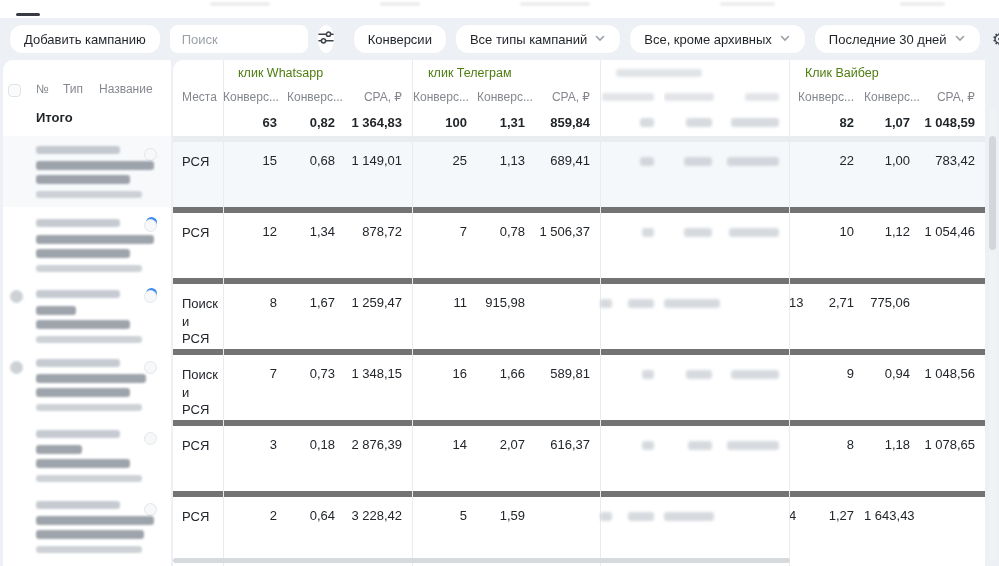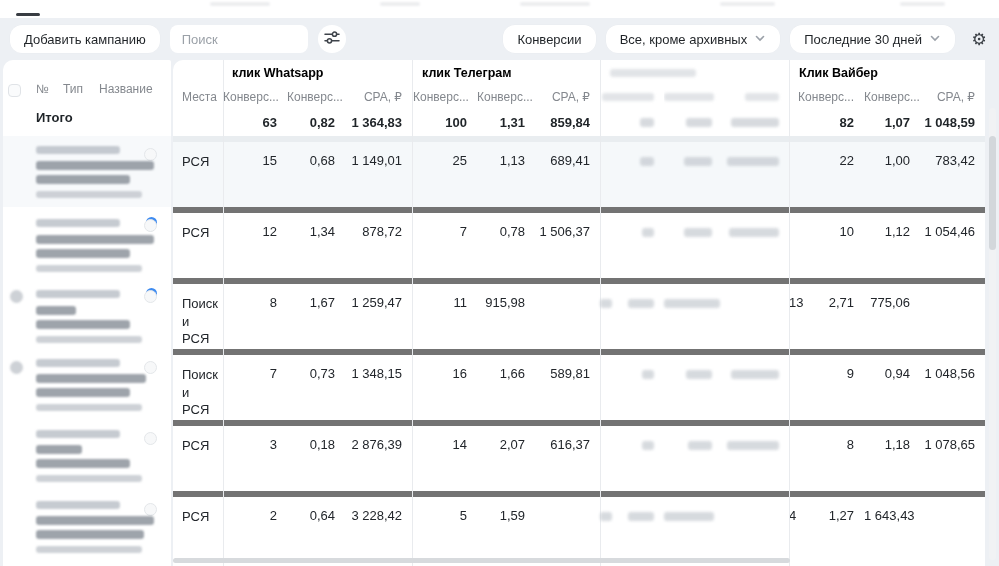--- a/index.html
+++ b/index.html
@@ -56,21 +56,21 @@
   .sb-row:nth-child(3) .nm1 { width:40px; }
   .sb-row:nth-child(4) .nm1 { width:110px; }
   .sb-row:nth-child(5) .nm1 { width:46px; }
   .sb-row:nth-child(6) .nm2 { width:108px; }
   .left-ico { position:absolute; left:7px; top:12px; width:13px; height:13px; border-radius:50%;
               background:#b9bec5; opacity:.7; filter:blur(.8px); }
 
   
   .grid { display:grid; grid-template-columns:50px 64px 58px 67px 1px 64px 58px 65px 1px 63px 58px 67px 1px 74px 56px 1fr; }
   .ghead-labels { height:26px; align-items:end; padding-bottom:0; }
-  .glabel { grid-column:span 3; font-size:12.5px; color:#000000; padding-left:9px; align-self:center; white-space:nowrap;font-weight:bold; }
+  .glabel { grid-column:span 3; font-size:12.5px; color:#4d7c0f; padding-left:15px; align-self:center; white-space:nowrap; }
   .ghead-cols { height:22px; font-size:12px; color:#84888e; align-items:center; }
   .hc { text-align:right; padding-right:10px; white-space:nowrap; overflow:hidden; }
   .hc-left { text-align:left; padding-left:9px; }
   .totals { height:28px; align-items:center; font-size:13px; font-weight:600; color:#1f2428; }
   .trow { height:71px; font-size:13px; color:#22262b; border-top:6px solid #737373; }
   .trow.tint { background:#f5f8fa; border-top-color:#e9edf0; }
   .cell { text-align:right; padding:11px 10px 0 0; white-space:nowrap; }
   .places { text-align:left; padding:11px 4px 0 9px; line-height:1.35; }
   .vline-full { position:absolute; top:0; bottom:0; width:1px; background:#e9ebee; }
 
@@ -106,20 +106,28 @@
         <svg width="16" height="15" viewBox="0 0 16 15">
           <path d="M1 4.2h14M1 10.8h14" stroke="#3e434a" stroke-width="1.5" stroke-linecap="round"></path>
           <circle cx="10.5" cy="4.2" r="2.1" fill="#fff" stroke="#3e434a" stroke-width="1.5"></circle>
           <circle cx="5.5" cy="10.8" r="2.1" fill="#fff" stroke="#3e434a" stroke-width="1.5"></circle>
         </svg>
       </span>
     </button>
     <div class="spacer"></div>
     <button class="pill">Конверсии</button>
     <button class="pill">
+      <span>Все типы кампаний</span>
+      <span>
+        <svg width="12" height="12" viewBox="0 0 12 12">
+            <path d="M2.5 4.5 6 8l3.5-3.5" fill="none" stroke="#9aa0a8" stroke-width="1.6" stroke-linecap="round"></path>
+          </svg>
+      </span>
+    </button>
+    <button class="pill">
       <span>Все, кроме архивных</span>
       <span>
         <svg width="12" height="12" viewBox="0 0 12 12">
             <path d="M2.5 4.5 6 8l3.5-3.5" fill="none" stroke="#9aa0a8" stroke-width="1.6" stroke-linecap="round"></path>
           </svg>
       </span>
     </button>
     <button class="pill">
       <span>Последние 30 дней</span>
       <span>

